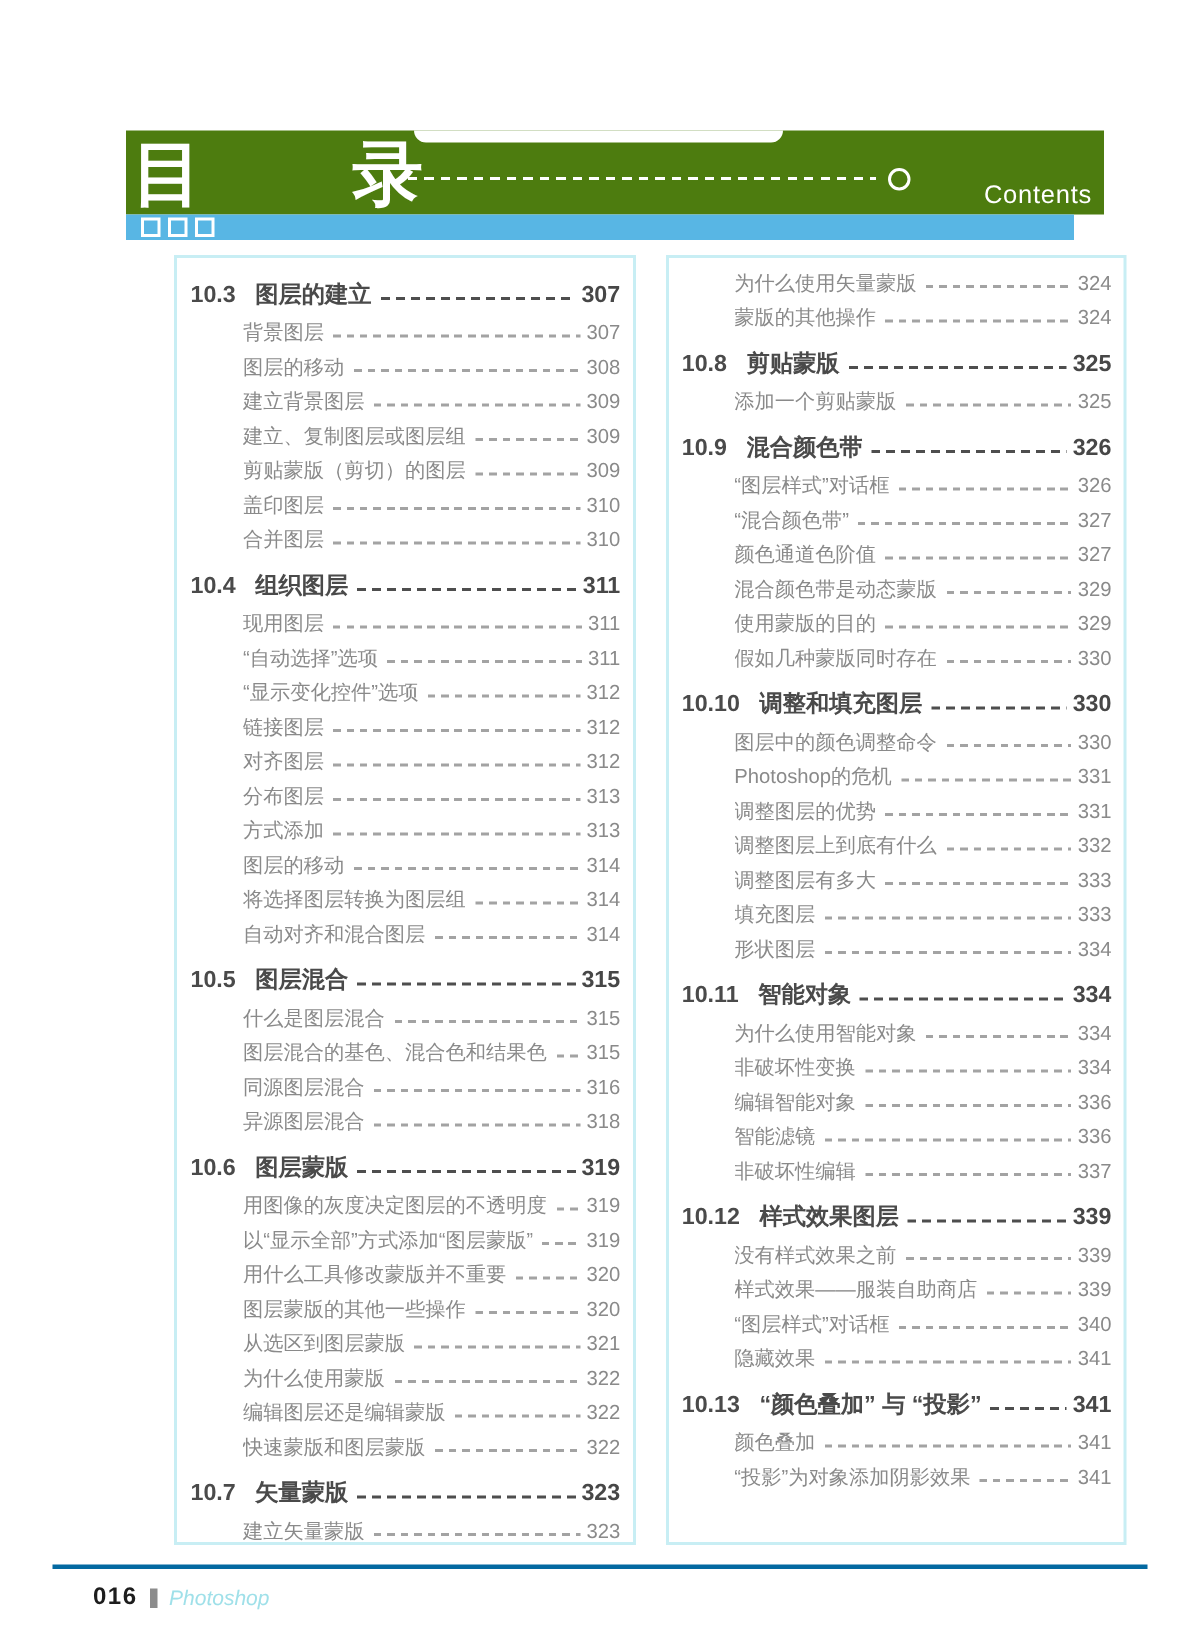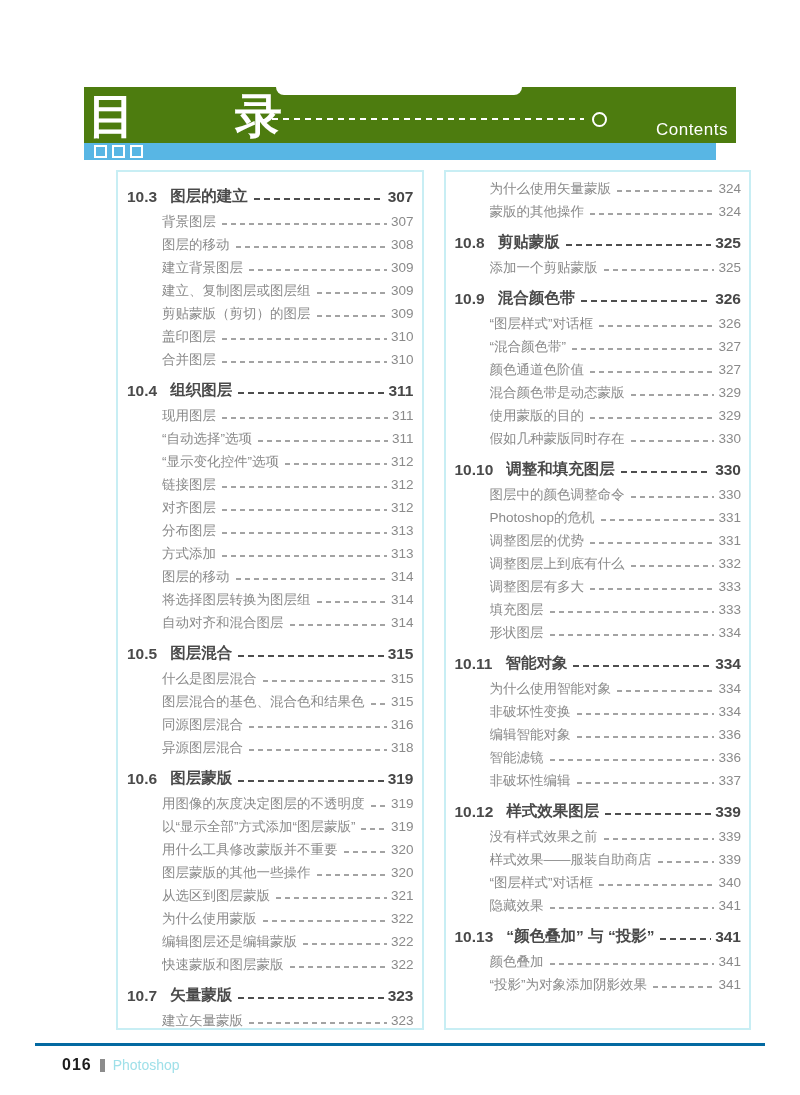--- a/index.html
+++ b/index.html
@@ -76,21 +76,21 @@
   
   .footer{
     position:absolute;left:35px;right:35px;top:1043px;
     border-top:3px solid #0369a1;
   }
   .footer-row{
     display:flex;align-items:center;margin-top:10px;padding-left:27px;gap:8px;
   }
   .pagenum{font-size:16px;font-weight:bold;color:#1d1d1d;letter-spacing:1px;}
   .footer-bar{width:5px;height:13px;background:#8c8c8c;display:inline-block;}
-  .brand{font-size:14px;color:#9fe0e9;}
+  .brand{font-size:14px;color:#9fe0e9;font-style:italic;}
 </style>
 </head>
 <body>
 
 <div class="page">
 
   <div class="banner">
     <div class="banner-notch"></div>
     <div class="title-zh">
       <span class="ch1">目</span><span class="ch2">录</span>

